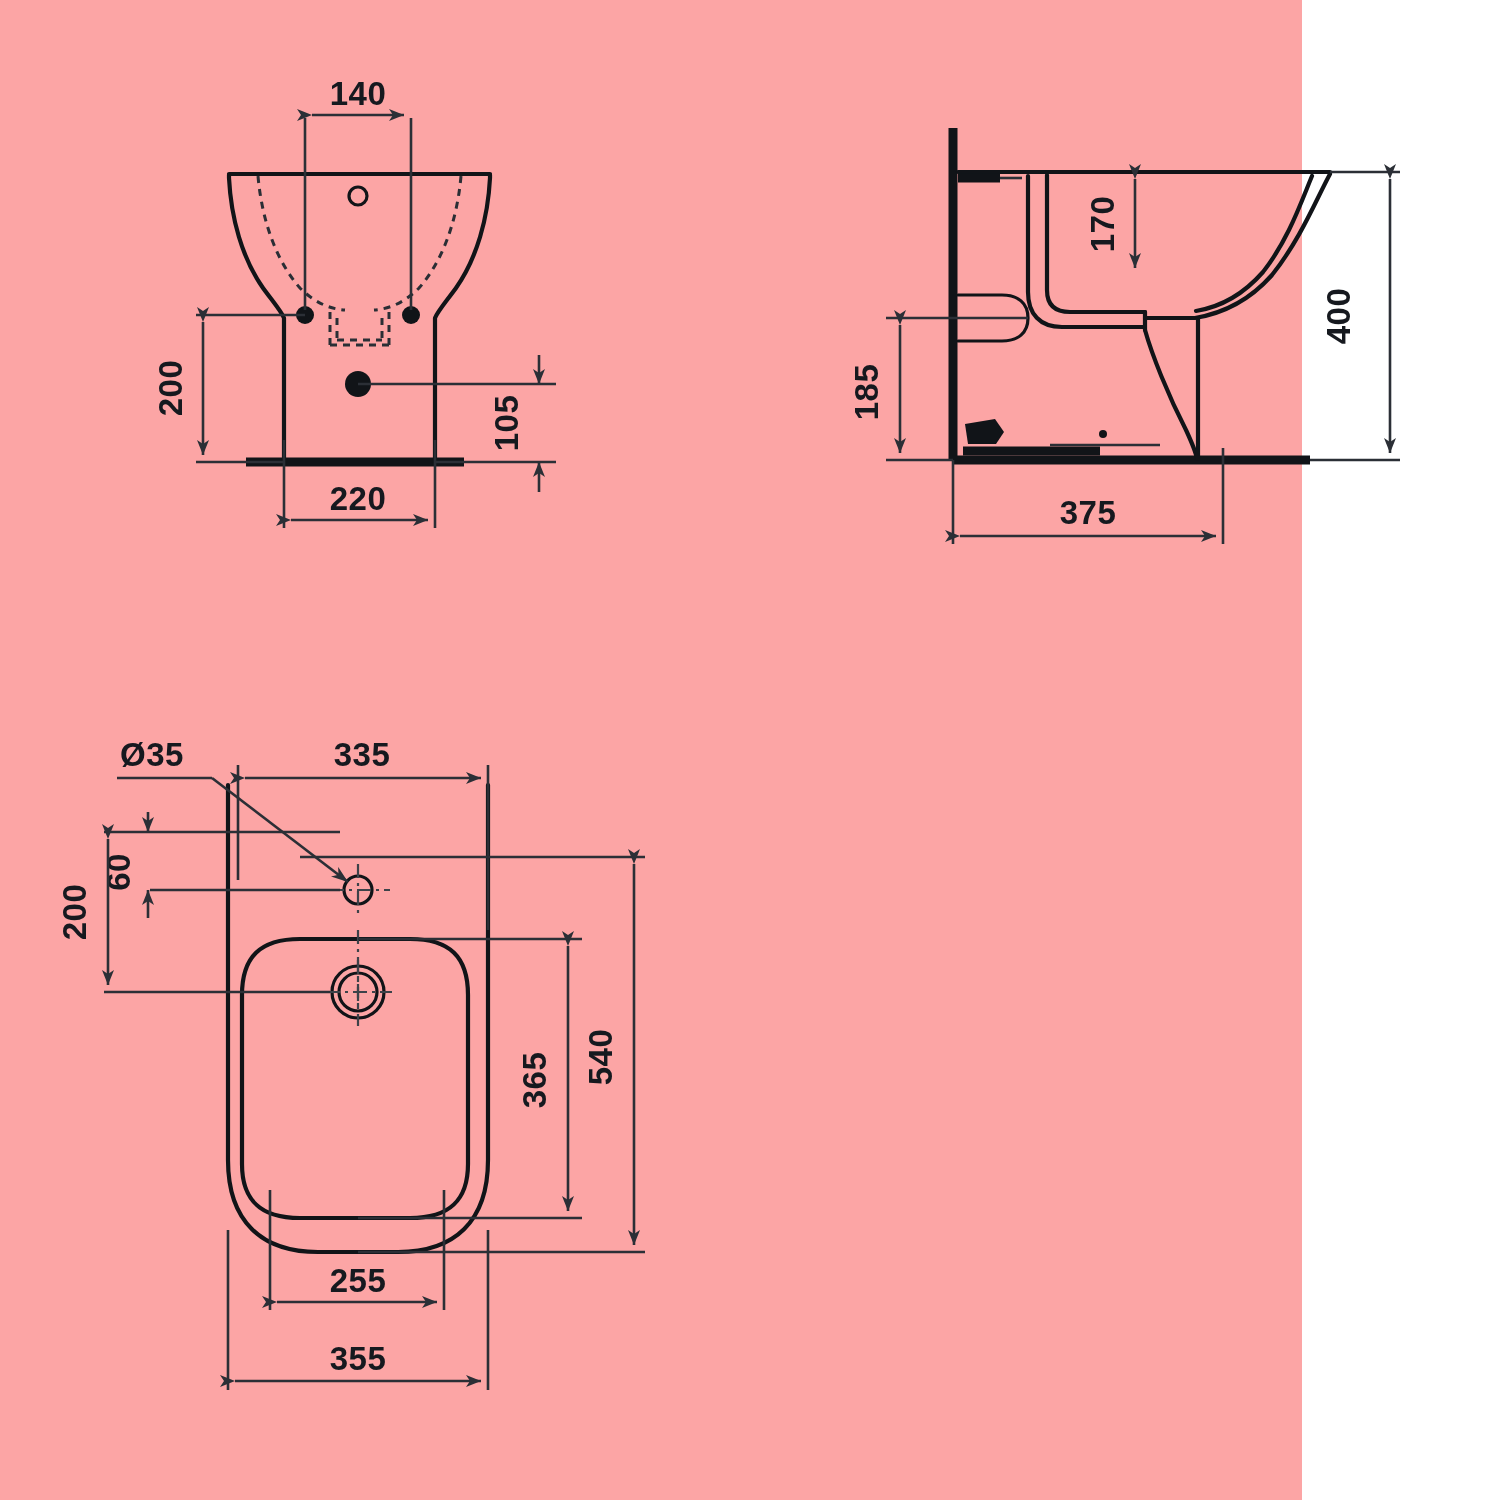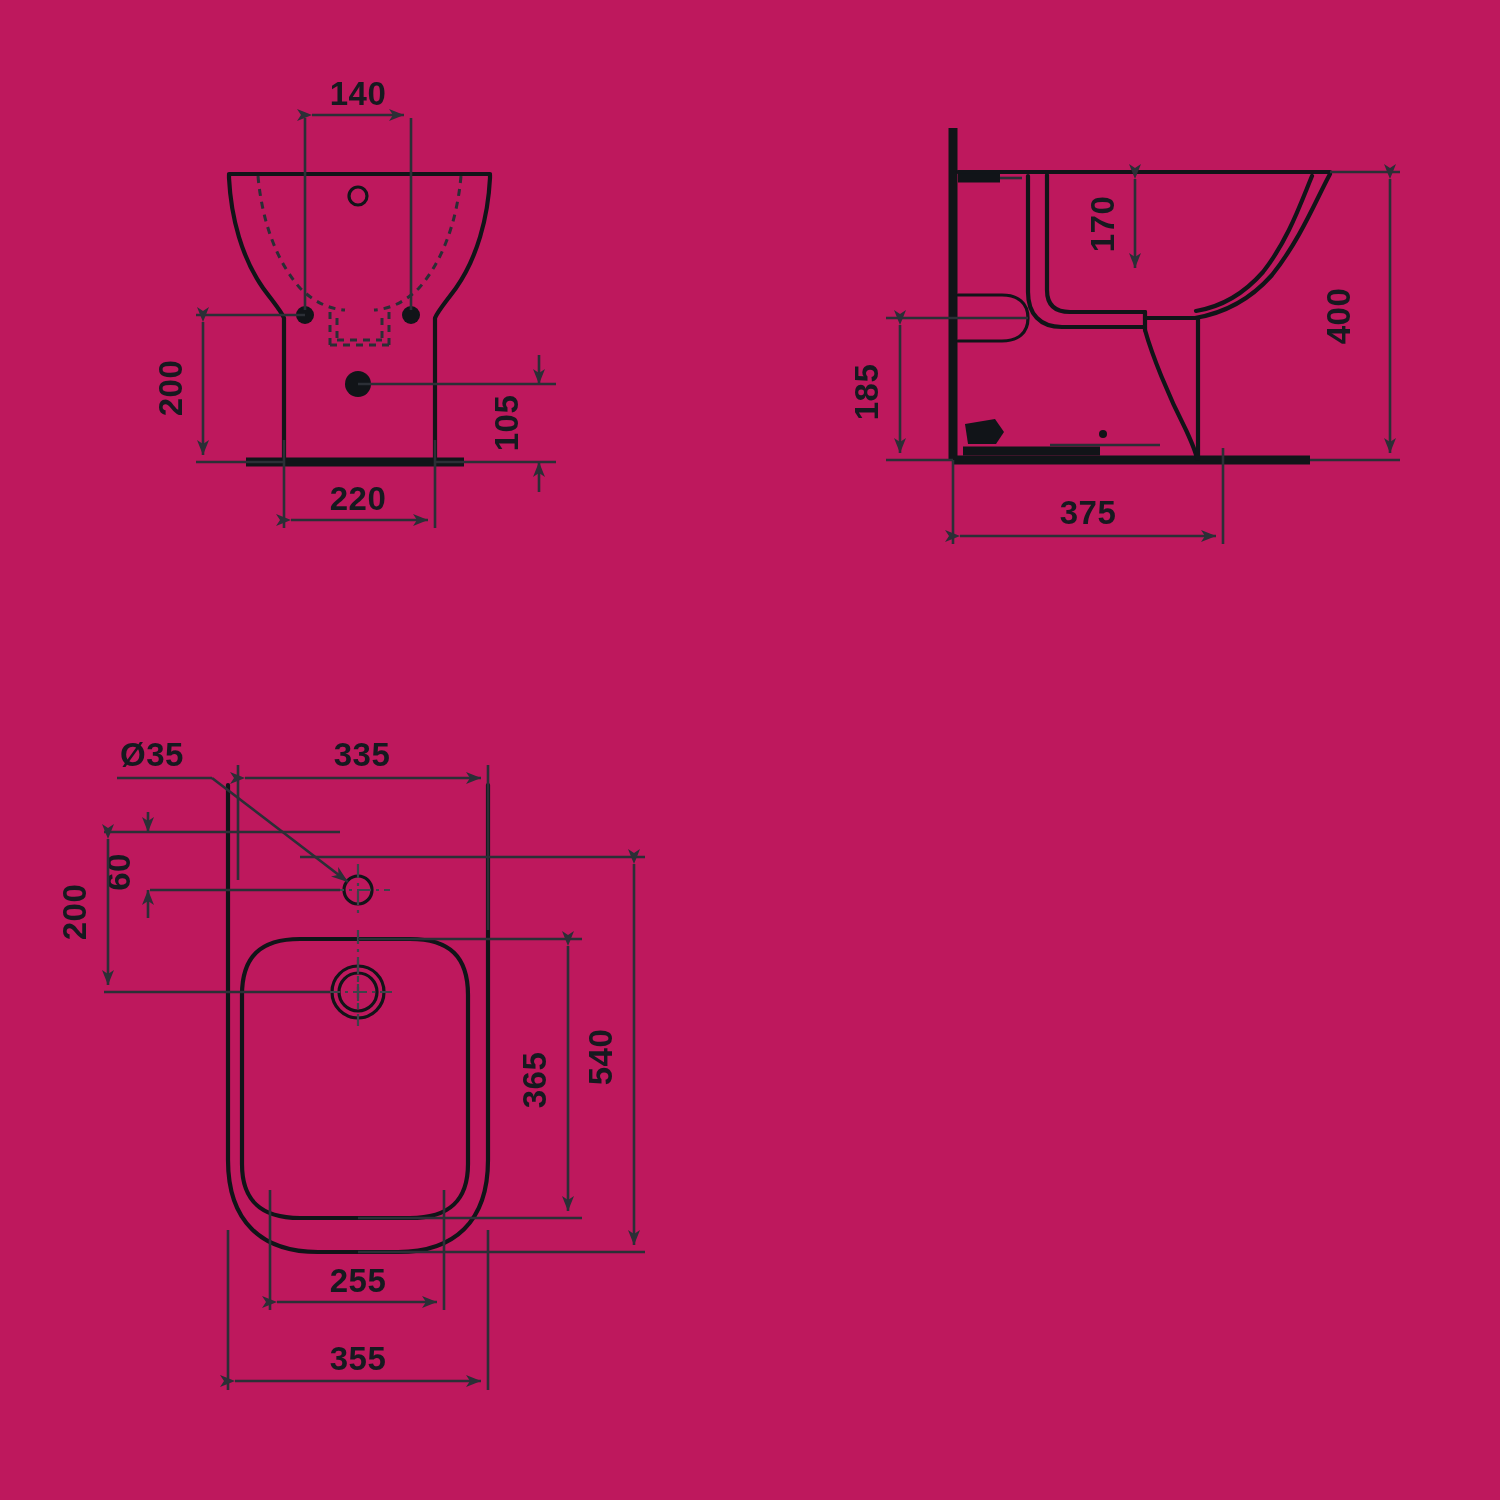--- a/index.html
+++ b/index.html
@@ -8,23 +8,23 @@
     background: #ffffff;
   }
   body {
     width: 1500px;
     height: 1500px;
     font-family: "Liberation Sans", sans-serif;
     overflow: hidden;
   }
   #sheet {
     position: relative;
-    width: 1500px;
+    width: 1302px;
     height: 1500px;
-    background: #be185d;
+    background: #fca5a5;
   }
   svg.drawing {
     position: absolute;
     top: 0;
     left: 0;
     width: 1500px;
     height: 1500px;
   }
   .dim-text {
     font-family: "Liberation Sans", sans-serif;

